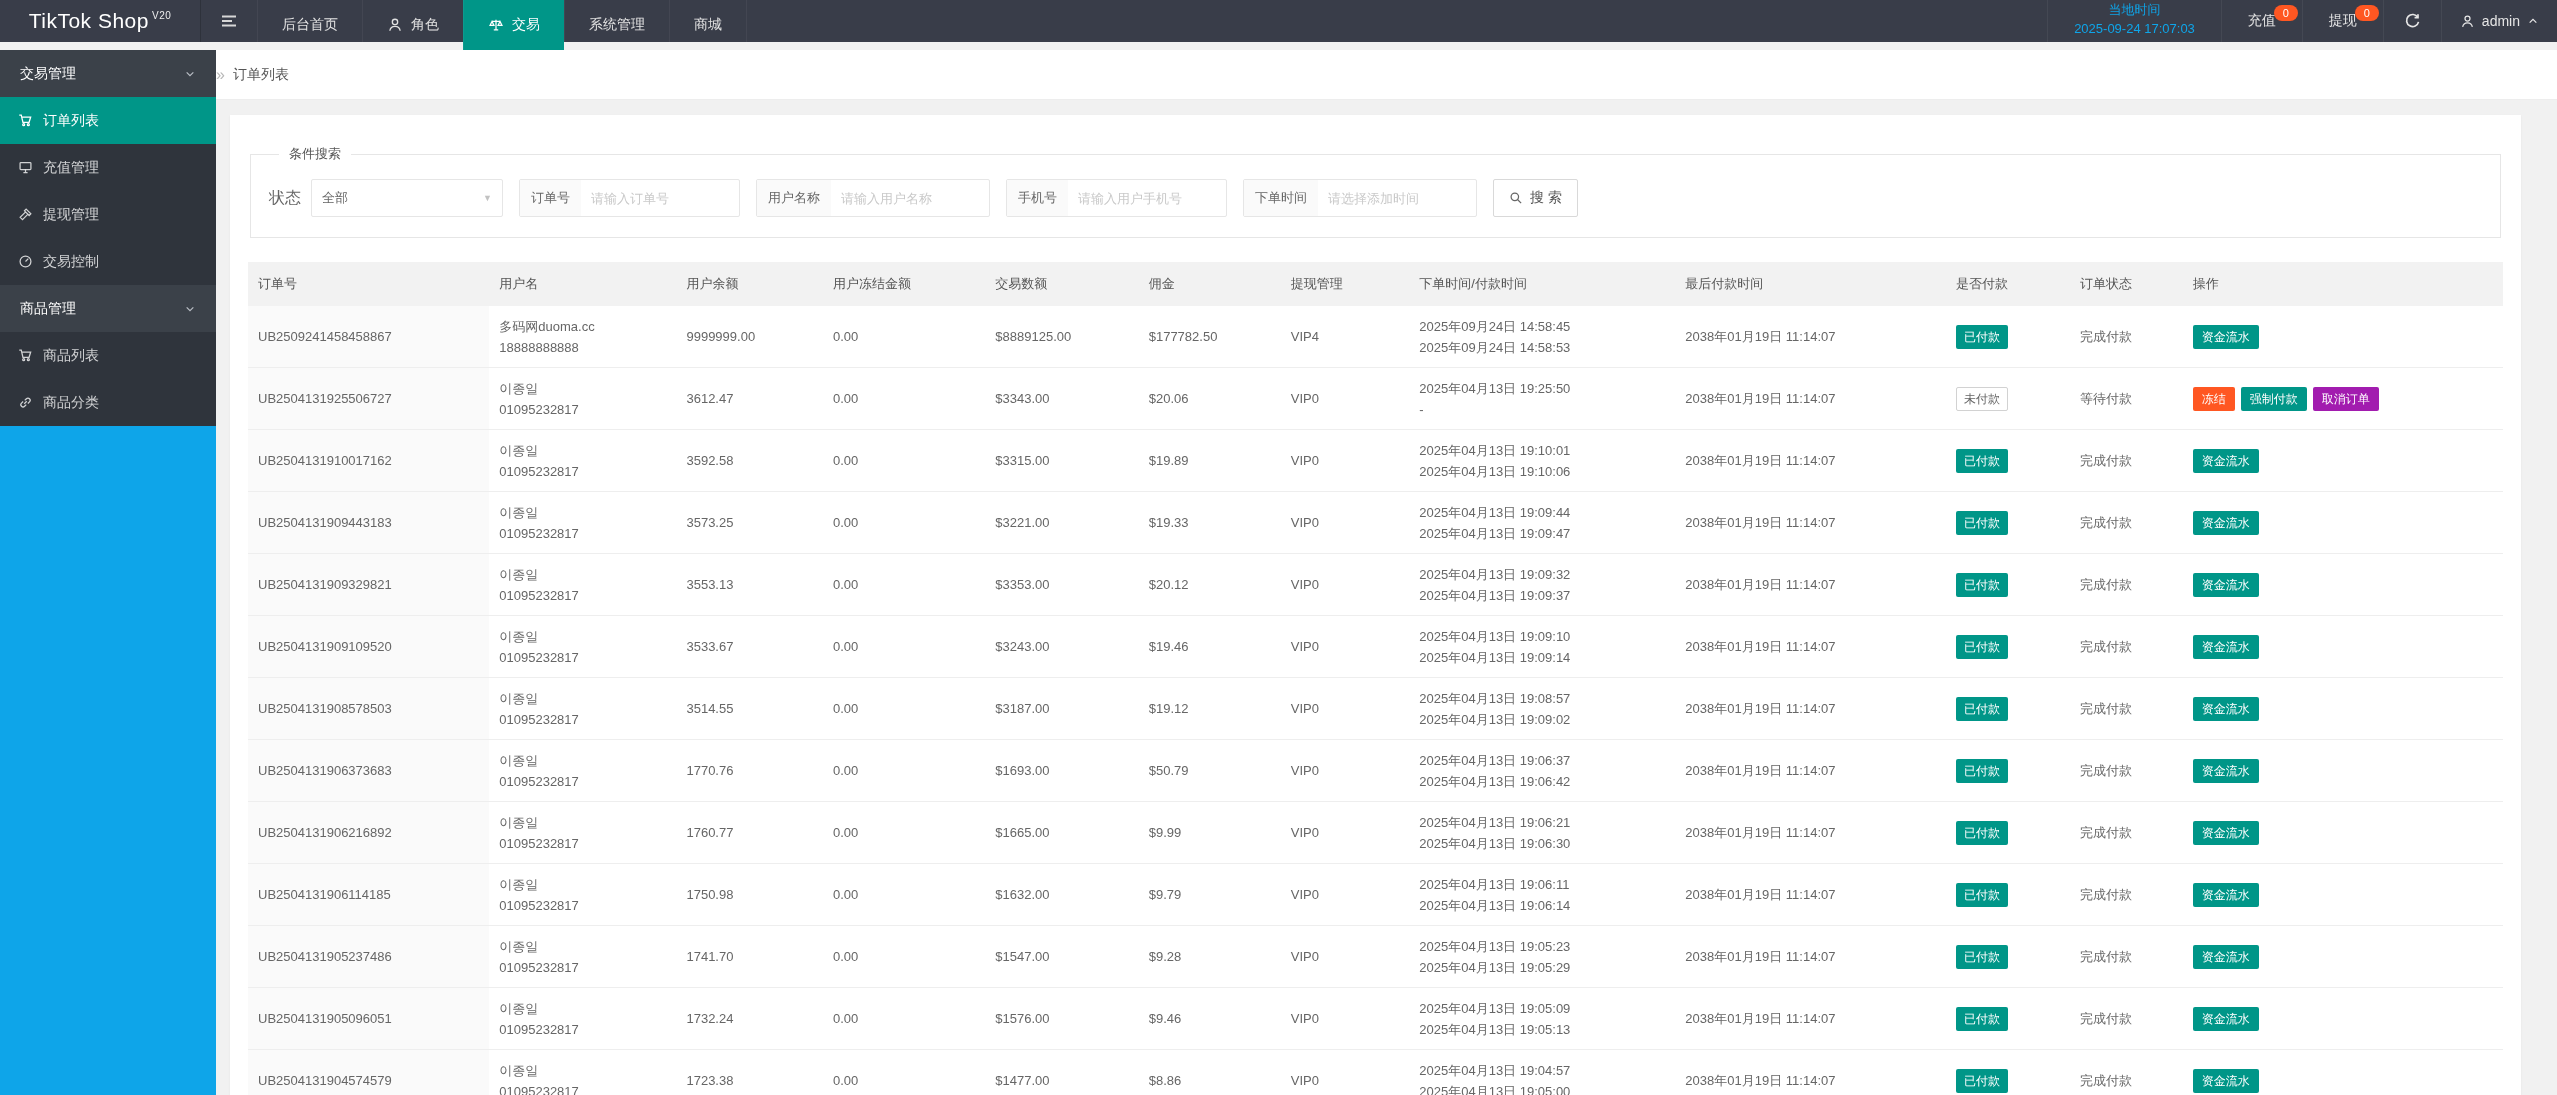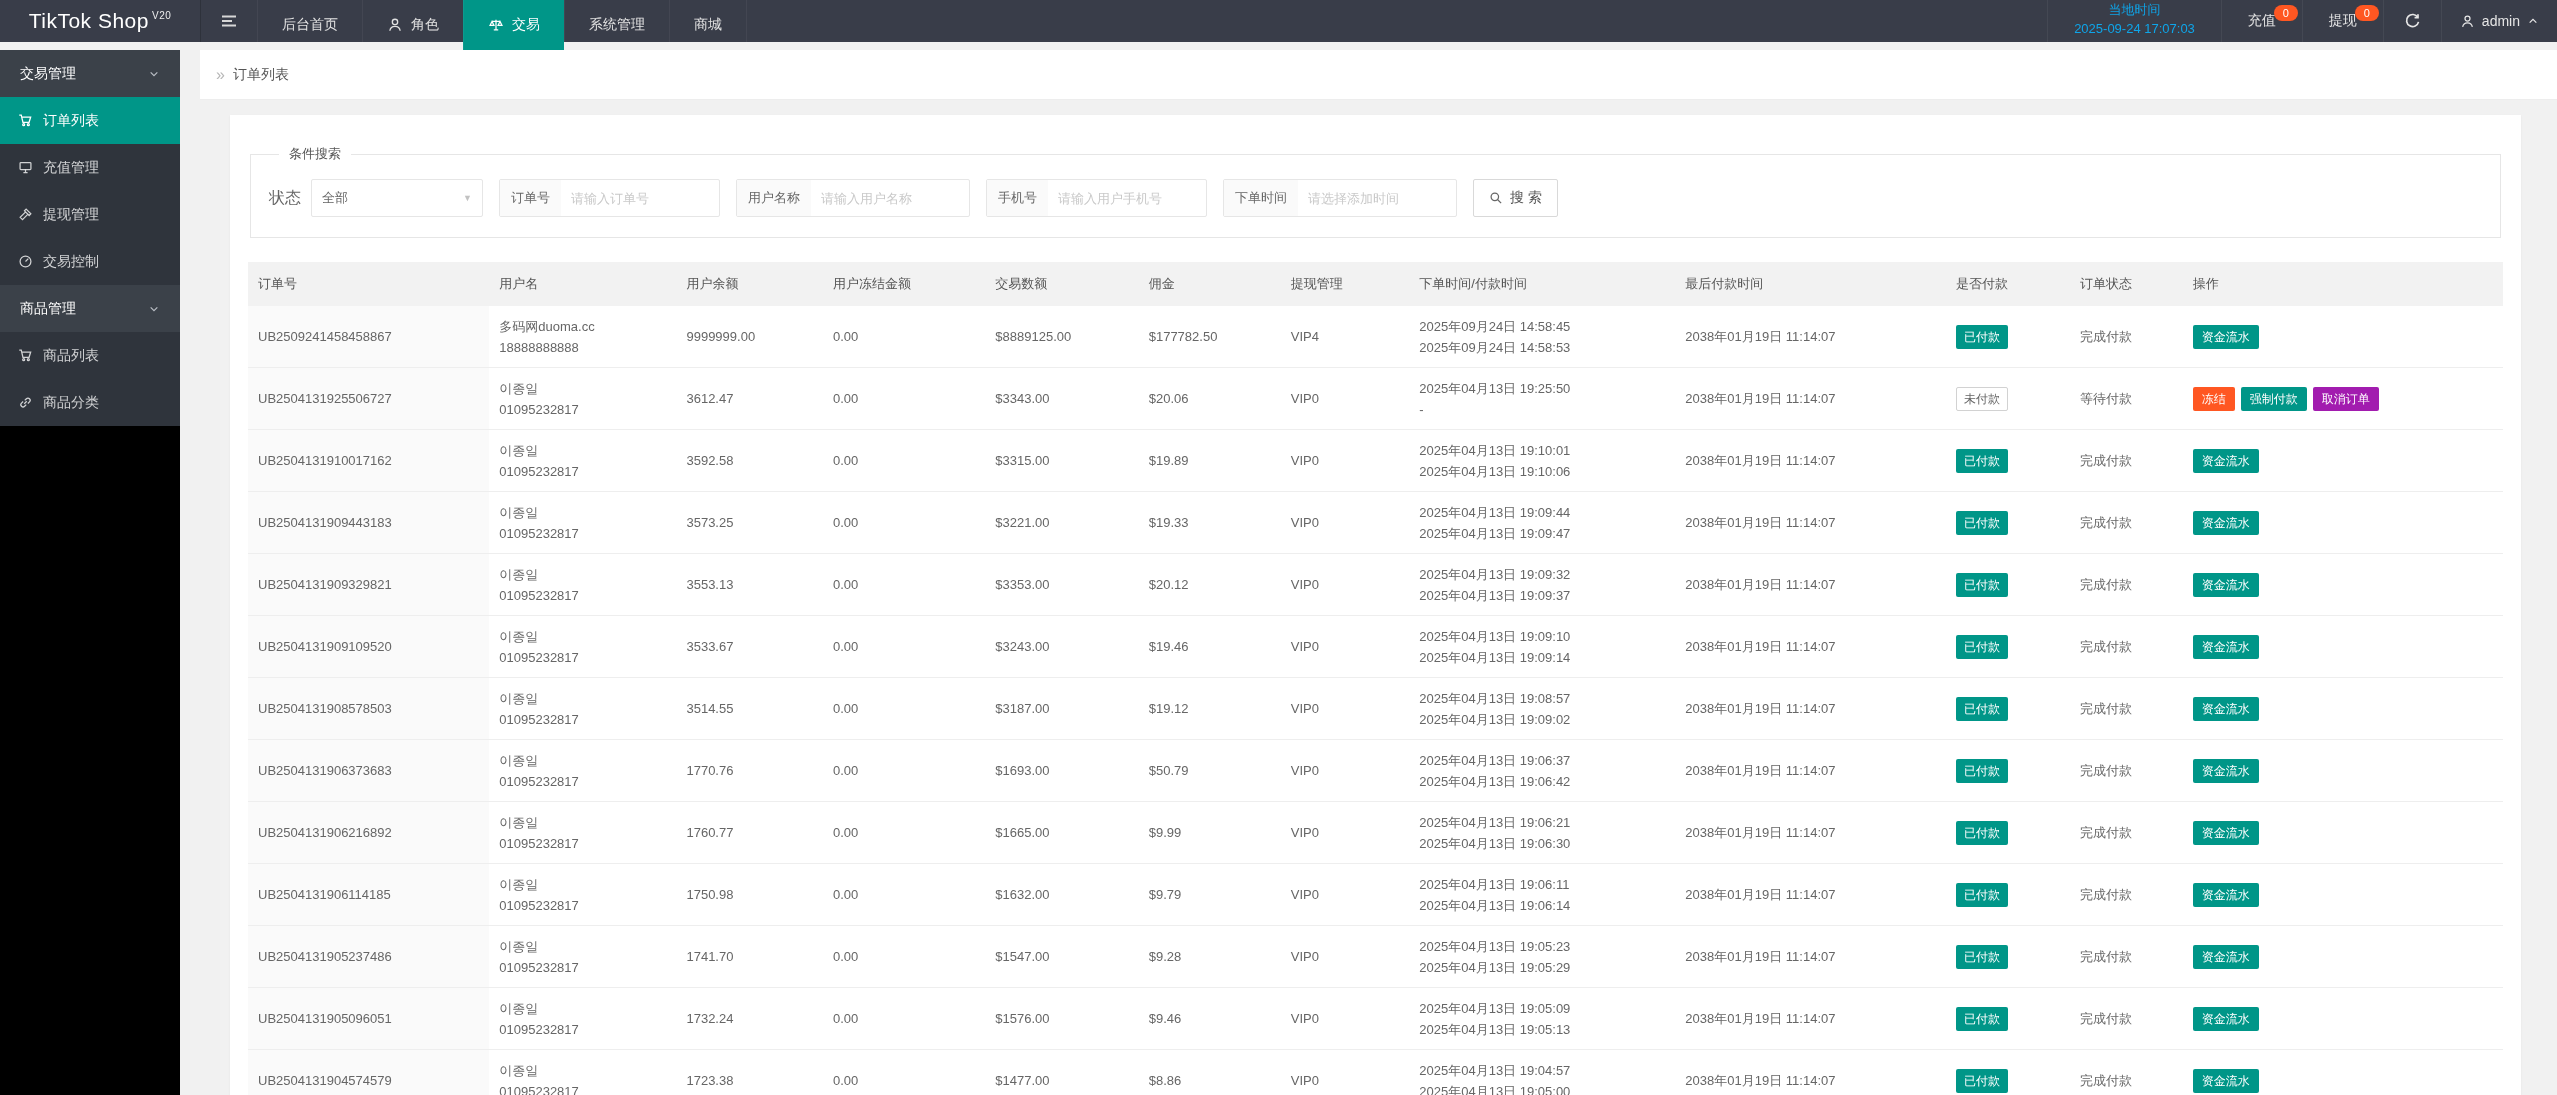--- a/index.html
+++ b/index.html
@@ -19,38 +19,38 @@
   .nav-item{display:flex;align-items:center;gap:8px;padding:0 24px;height:50px;color:#e2e2e2;font-size:14px;text-decoration:none;cursor:pointer;border-left:1px solid rgba(255,255,255,.05)}
   .nav-item:last-child{border-right:1px solid rgba(255,255,255,.05)}
   .nav-item.active{background:#009688;color:#fff}
   .topbar-right{margin-left:auto;display:flex;align-items:stretch}
   .time-block{display:flex;flex-direction:column;justify-content:flex-start;text-align:center;padding:0 26px;color:#0ea5e9;font-size:13px;line-height:19px;border-left:1px solid rgba(255,255,255,.06)}
   .top-link{position:relative;display:flex;align-items:center;padding:0 26px;color:#e6e6e6;font-size:14px;text-decoration:none;cursor:pointer;border-left:1px solid rgba(255,255,255,.06)}
   .badge-dot{position:absolute;top:5px;right:4px;min-width:16px;height:16px;line-height:16px;border-radius:9px;background:#FF5722;color:#fff;font-size:11px;font-style:normal;text-align:center;padding:0 4px}
   .top-icon{display:flex;align-items:center;padding:0 20px;color:#e6e6e6;cursor:pointer;border-left:1px solid rgba(255,255,255,.06)}
   .top-user{display:flex;align-items:center;gap:7px;padding:0 18px;color:#e6e6e6;font-size:14px;cursor:pointer;border-left:1px solid rgba(255,255,255,.06)}
   
-  .sidebar{position:absolute;left:0;top:50px;bottom:0;width:180px;background:#000000;z-index:4}
+  .sidebar{position:absolute;left:0;top:50px;bottom:0;width:216px;background:#0ea5e9;z-index:4}
   .side-group-title{height:47px;display:flex;align-items:center;padding:0 20px;color:#fff;font-size:14px;background:#3b4149;cursor:pointer}
   .side-group-title .chev{margin-left:auto;color:#b9bdc4}
   .side-item{height:47px;display:flex;align-items:center;gap:10px;padding:0 18px;color:rgba(255,255,255,.78);font-size:14px;background:#2f343c;cursor:pointer}
   .side-item .s-ic{color:rgba(255,255,255,.78)}
   .side-item.active{background:#009688;color:#fff}
   .side-item.active .s-ic{color:#fff}
   
   .bread{position:absolute;left:200px;top:50px;right:0;height:50px;background:#fff;display:flex;align-items:center;padding-left:16px;font-size:14px;color:#555;border-bottom:1px solid #ededed;box-sizing:border-box}
   .bc-icon{color:#b7b7b7;font-size:16px;margin-right:8px}
   
   .content{position:absolute;left:200px;top:100px;right:0;bottom:0;background:#f1f1f1;padding:15px 36px 0 30px;box-sizing:border-box}
   .card{background:#fff;height:100%;box-shadow:0 1px 2px rgba(0,0,0,.06);padding:0 18px;box-sizing:border-box;overflow:hidden}
   fieldset.search{margin:30px 2px 0 2px;border:1px solid #e6e6e6;padding:10px 0 20px 12px}
   fieldset.search legend{margin-left:16px;padding:0 10px;font-size:13px;color:#555}
   .form-row{display:flex;align-items:center;margin-top:6px}
   .f-label{font-size:16px;color:#666;margin:0 10px 0 6px}
-  .selectbox{width:172px;height:38px;border:1px solid #e6e6e6;border-radius:2px;display:flex;align-items:center;padding:0 10px;font-size:13px;color:#666;background:#fff;box-sizing:border-box;cursor:pointer}
+  .selectbox{width:192px;height:38px;border:1px solid #e6e6e6;border-radius:2px;display:flex;align-items:center;padding:0 10px;font-size:13px;color:#666;background:#fff;box-sizing:border-box;cursor:pointer}
   .sel-arrow{margin-left:auto;font-size:9px;color:#c2c2c2}
   .igroup{display:flex;align-items:stretch;border:1px solid #e6e6e6;border-radius:2px;height:38px;margin-left:16px;background:#fff;box-sizing:border-box}
   .igroup .addon{display:flex;align-items:center;padding:0 11px;font-size:13px;color:#666;background:#fafafa;white-space:nowrap}
   .igroup input{border:none;outline:none;width:138px;padding:0 10px;font-size:13px;color:#7f1d1d;font-family:inherit;background:transparent}
   .igroup input::placeholder{color:#c9c9c9}
   .search-btn{margin-left:16px;height:38px;display:flex;align-items:center;gap:7px;padding:0 15px;border:1px solid #d9d9d9;border-radius:2px;background:#fff;font-size:14px;color:#555;cursor:pointer;font-family:inherit}
   .search-btn .m-ic{color:#666}
   
   table.grid{width:100%;border-collapse:collapse;table-layout:fixed;margin-top:24px}
   table.grid thead th{background:#f2f2f2;height:42px;font-weight:400;font-size:13px;color:#555;text-align:left;padding-left:10px}

